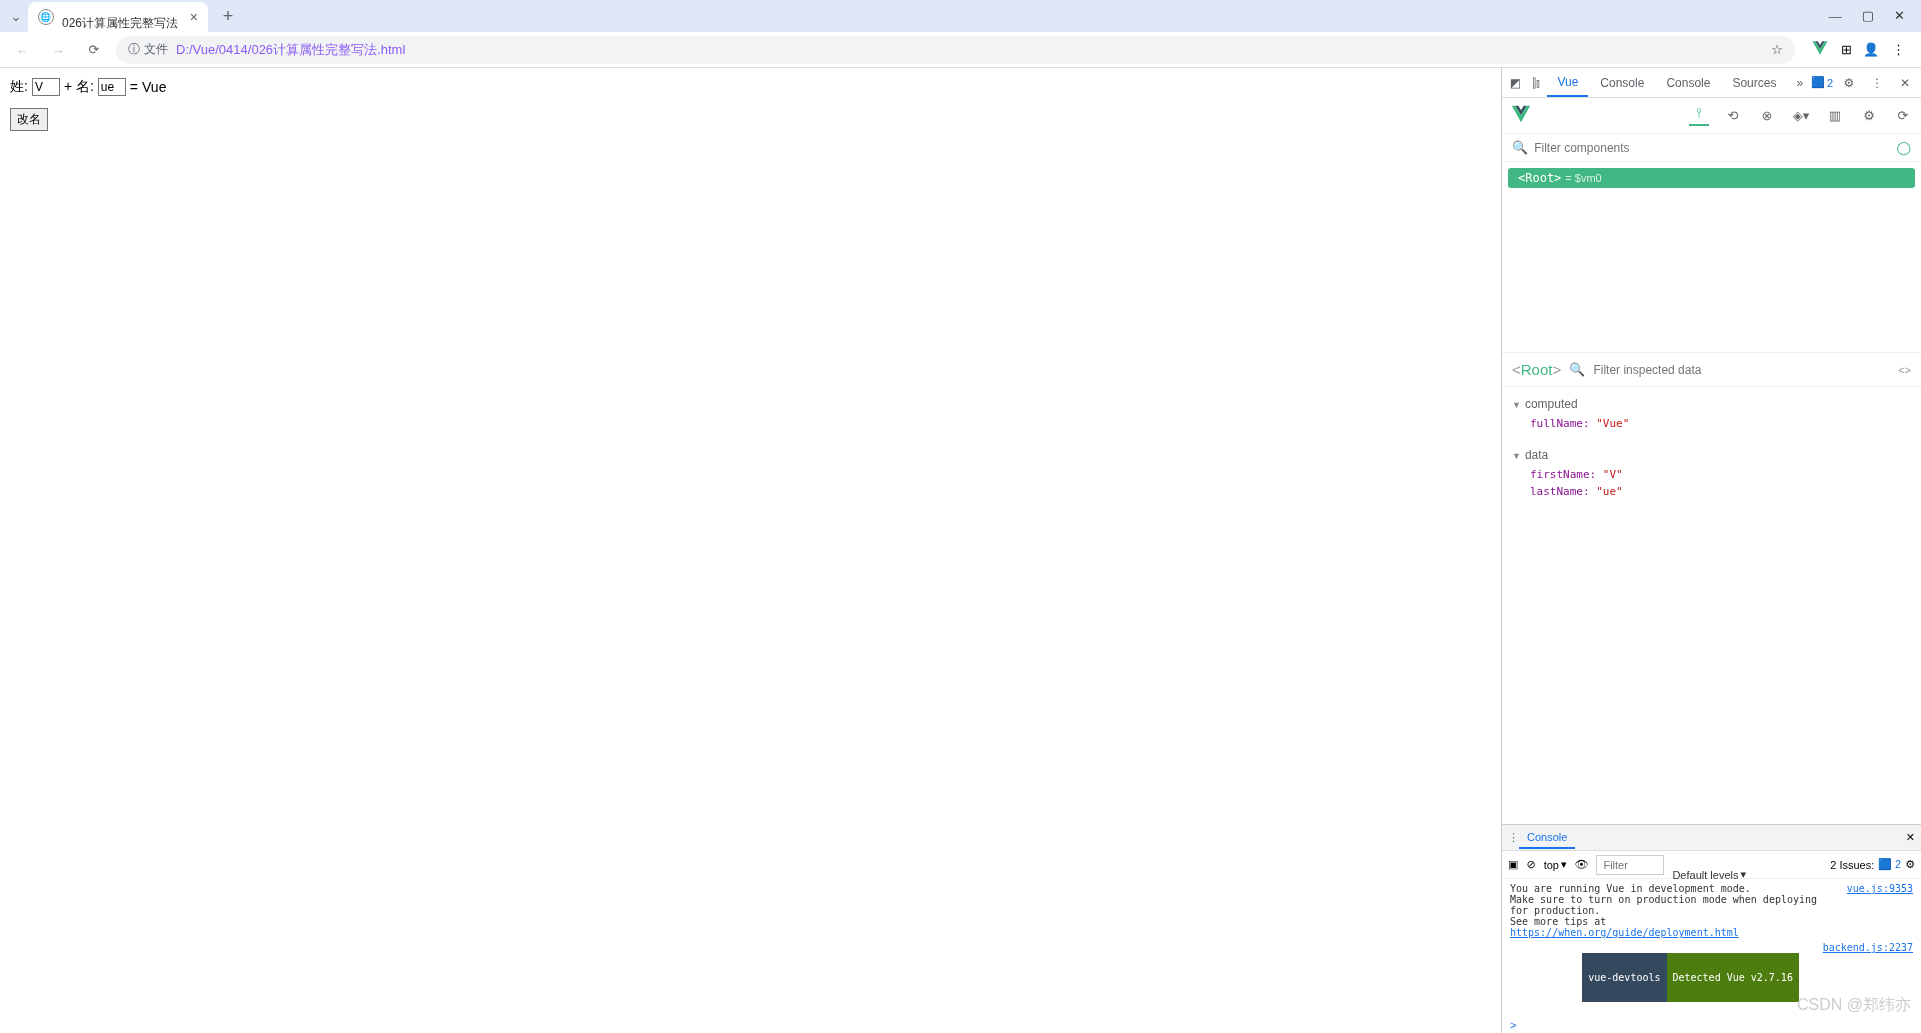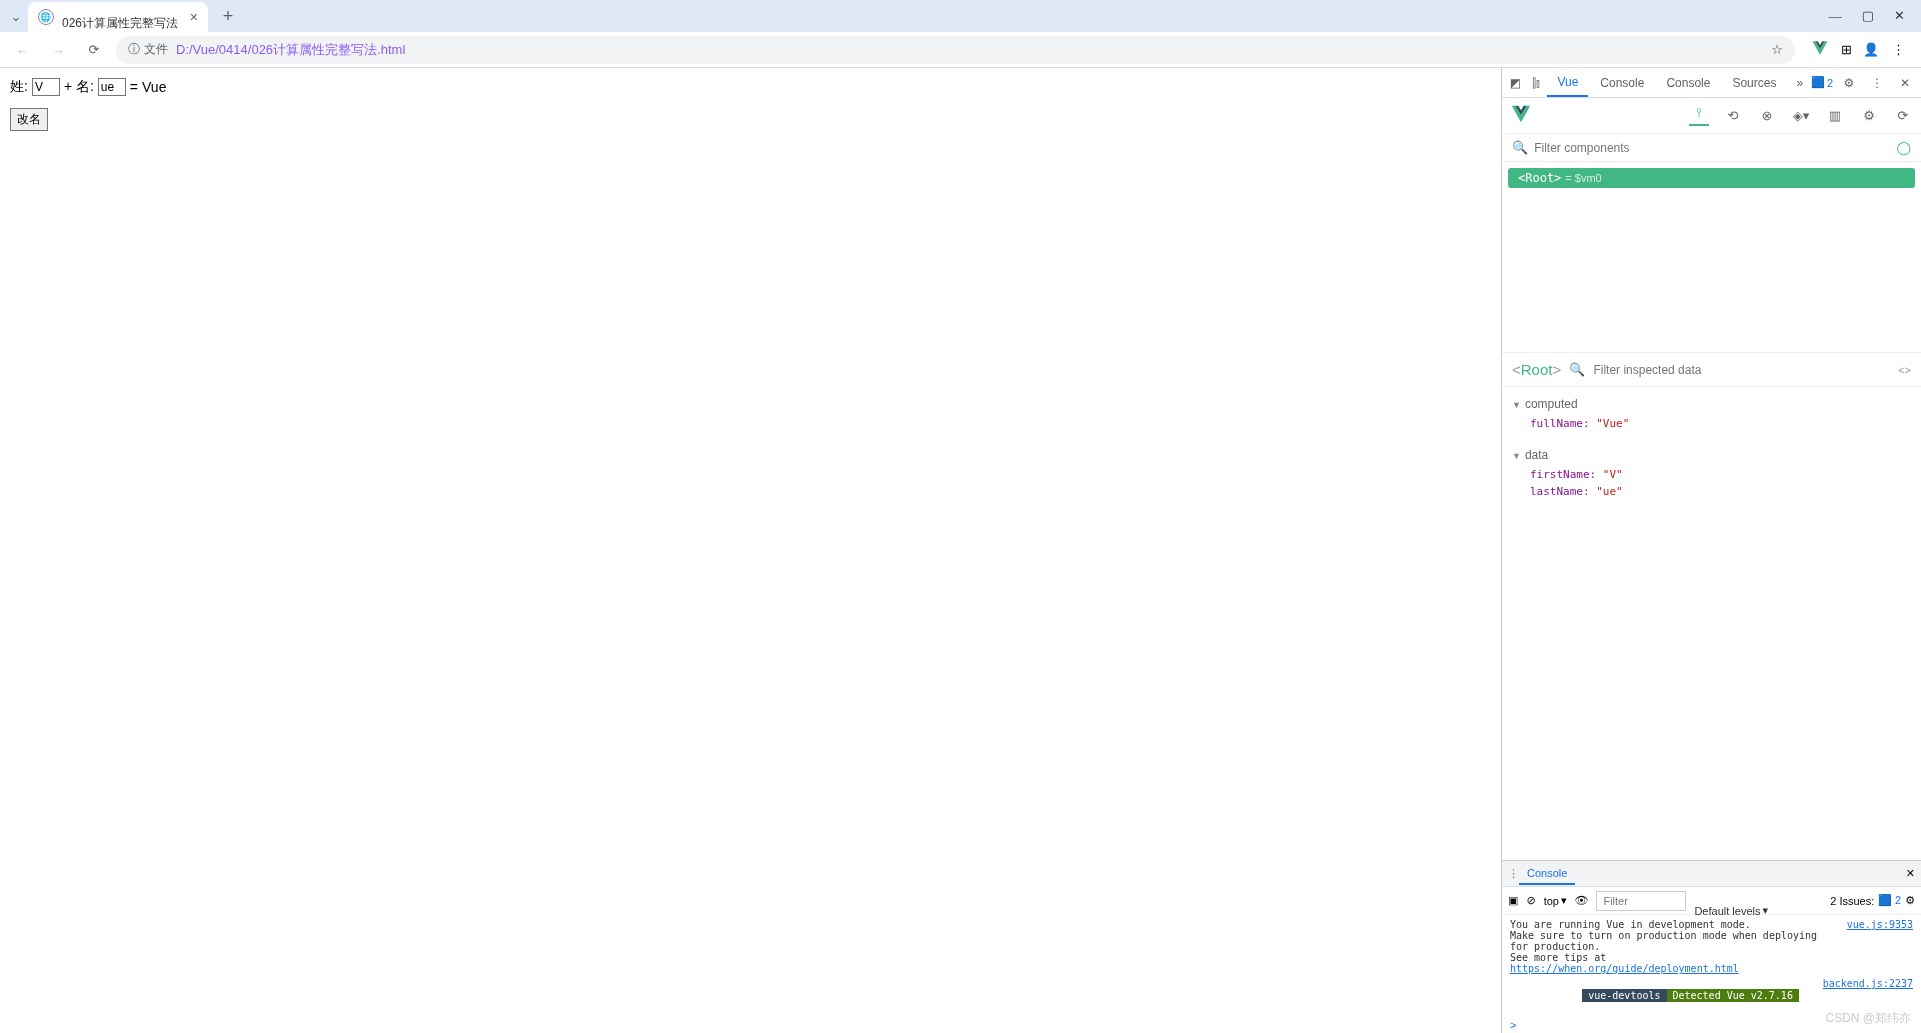--- a/index.html
+++ b/index.html
@@ -77,35 +77,35 @@
     
     
     .console-drawer { border-top: 1px solid #ccc; background: #fff; font-size: 11px; }
     .console-tabs { display: flex; align-items: center; height: 26px; padding: 0 6px; background: #f1f3f4; border-bottom: 1px solid #ddd; }
     .console-tab { padding: 4px 8px; cursor: pointer; color: #5f6368; }
     .console-tab.active { color: #1a73e8; border-bottom: 2px solid #1a73e8; }
     .console-close { margin-left: auto; cursor: pointer; }
     
     .console-toolbar { display: flex; align-items: center; height: 28px; padding: 0 6px; gap: 8px; border-bottom: 1px solid #eee; }
     .console-ctx { display: flex; align-items: center; gap: 2px; font-size: 11px; cursor: pointer; }
-    .console-filter-input { border: 1px solid #ccc; padding: 3px 6px; font-size: 11px; width: 90px; }
+    .console-filter-input { border: 1px solid #ccc; padding: 3px 6px; font-size: 11px; width: 68px; }
     .console-levels { font-size: 11px; cursor: pointer; color: #333; display: flex; align-items: center; gap: 2px; margin-top: 20px; }
     .console-issues { margin-left: auto; display: flex; align-items: center; gap: 4px; font-size: 11px; }
     
     .console-log { padding: 4px 8px; font-family: Consolas, Menlo, monospace; font-size: 10px; color: #333; }
     .console-log-row { display: flex; }
     .console-log-msg { flex: 1; white-space: pre-wrap; }
     .console-log-src { color: #1a73e8; text-decoration: underline; cursor: pointer; margin-left: 8px; }
     .console-link { color: #1a73e8; text-decoration: underline; }
-    .console-badge { display: inline-block; padding: 1px 6px; color: #fff; font-size: 10px; }
+    .console-badge { display: inline-block; padding: 19px 6px; color: #fff; font-size: 10px; }
     .badge-dark { background: #35495e; }
     .badge-green { background: #4d7c0f; }
     .console-prompt { color: #1a73e8; padding: 2px 8px; }
     
-    .watermark { position: fixed; bottom: 6px; right: 10px; color: #ccc; font-size: 12px; margin-top: 40px; }
+    .watermark { position: fixed; bottom: 17px; right: 10px; color: #ccc; font-size: 16px; margin-top: 40px; }
   </style>
 </head>
 <body>
 
 <div class="titlebar">
   <div class="tab-dropdown">⌄</div>
   <div class="tab">
     <span class="tab-favicon">🌐</span>
     <span class="tab-title">026计算属性完整写法</span>
     <span class="tab-close">×</span>

